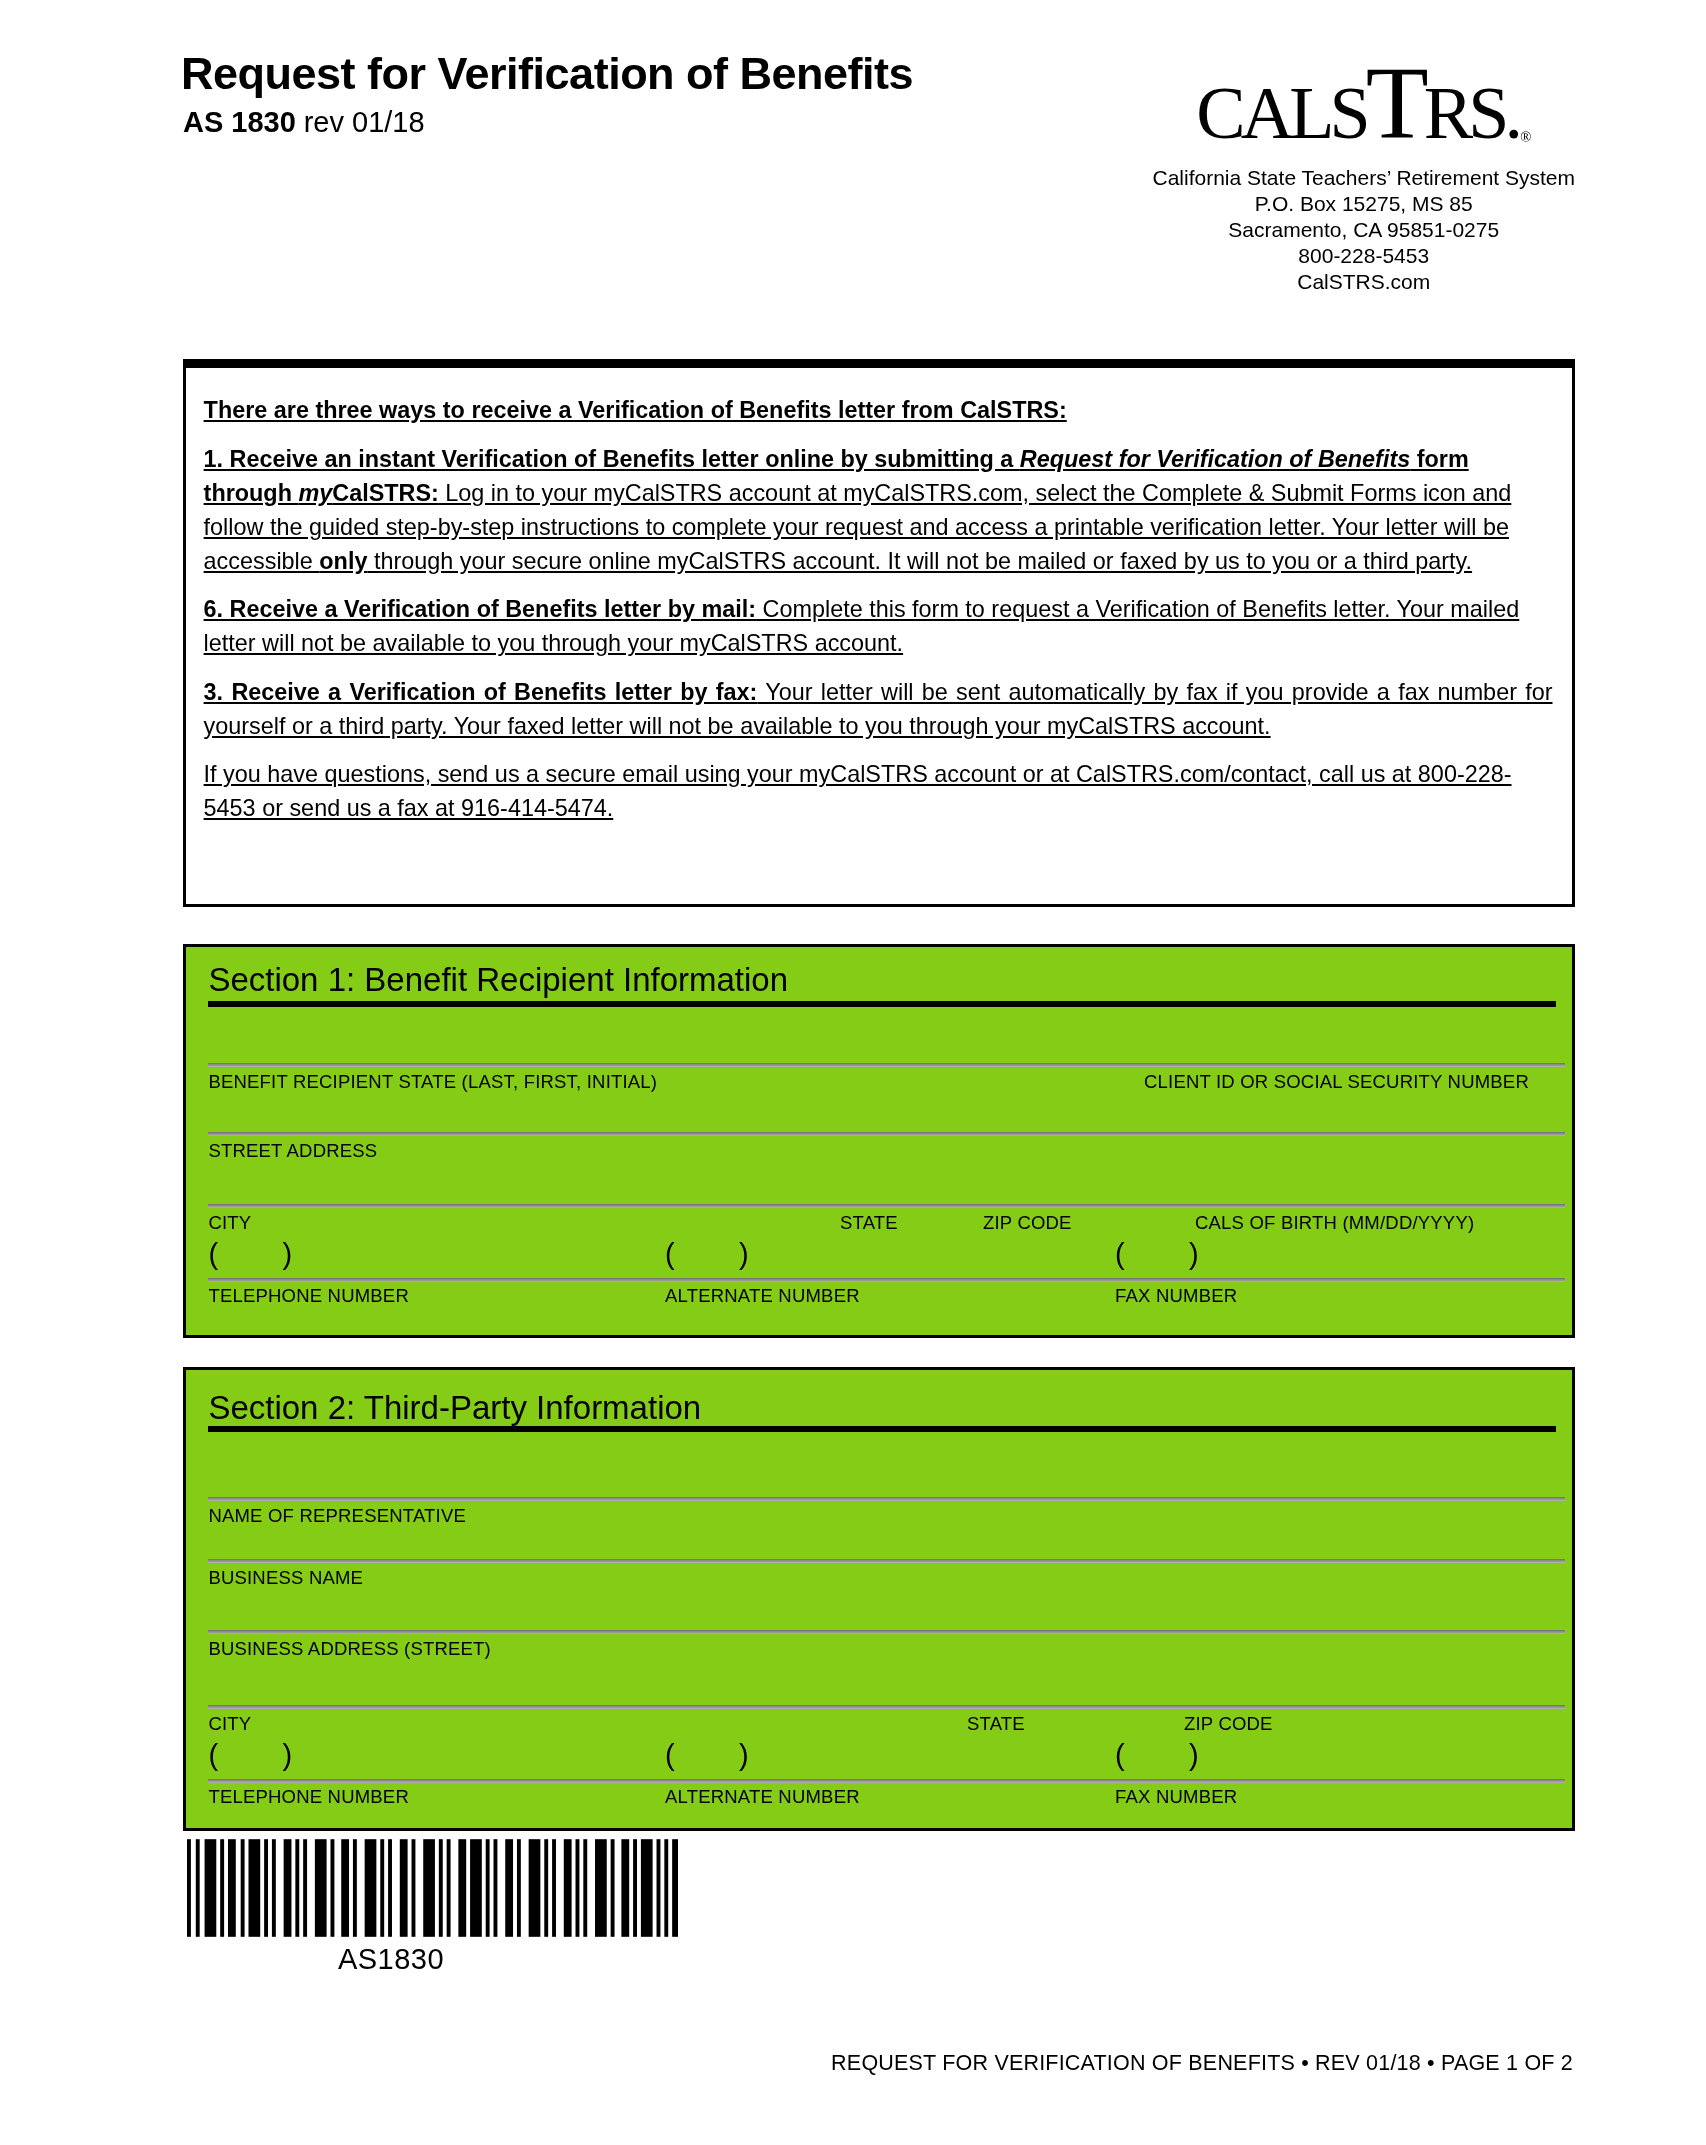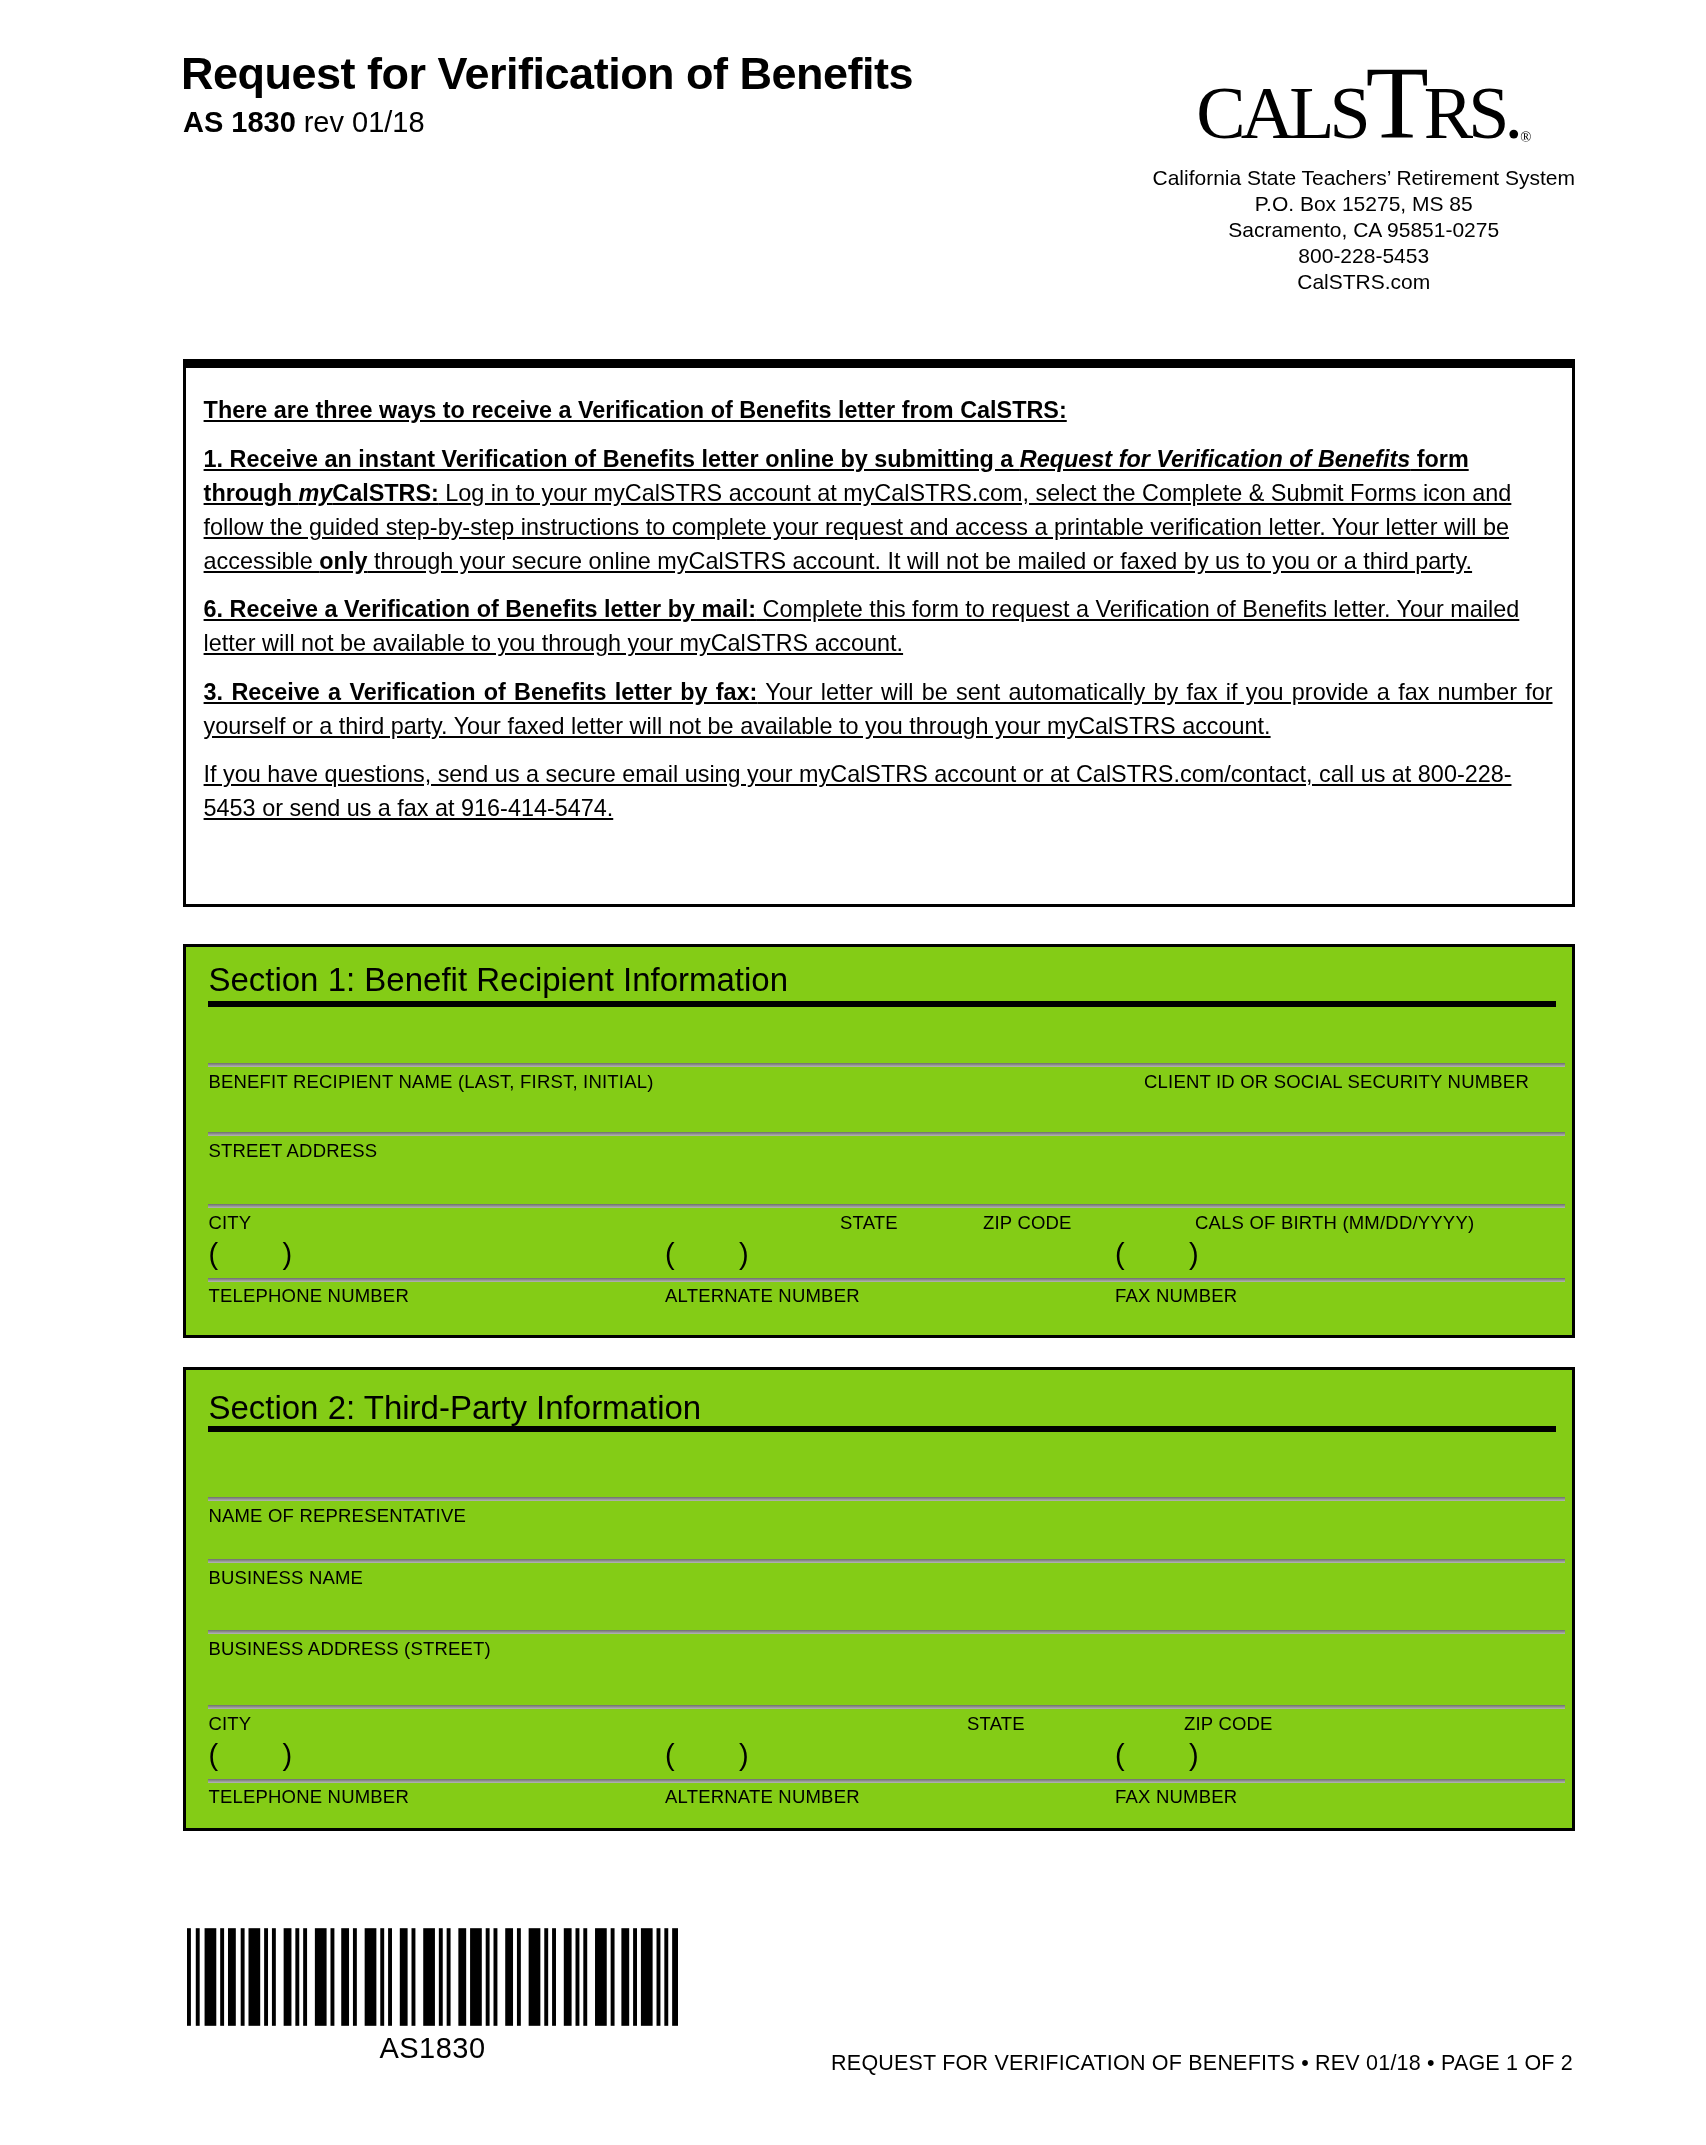--- a/index.html
+++ b/index.html
@@ -74,21 +74,21 @@
   .flabel{
     position:absolute;
     font-size:18.5px;letter-spacing:0.2px;white-space:nowrap;color:#000;
   }
   .parens{
     position:absolute;
     font-size:29px;line-height:35px;white-space:pre;
   }
   
   .barcode-wrap{
-    position:absolute;left:187px;top:1928px;width:491px;
+    position:absolute;left:187px;top:1839px;width:408px;
     text-align:center;
   }
   .barcode-label{
     font-size:29px;margin-top:2px;letter-spacing:0.5px;
   }
   .page-footer{
     position:absolute;top:2051px;right:134px;
     font-size:21.5px;letter-spacing:0.2px;white-space:nowrap;
   }
 </style>
@@ -121,21 +121,21 @@
     <p><b>6. Receive a Verification of Benefits letter by mail:</b><span> Complete this form to request a Verification of Benefits letter. Your mailed letter will not be available to you through your myCalSTRS account.</span></p>
     <p class="just"><b>3. Receive a Verification of Benefits letter by fax:</b><span> Your letter will be sent automatically by fax if you provide a fax number for yourself or a third party. Your faxed letter will not be available to you through your myCalSTRS account.</span></p>
     <p><span>If you have questions, send us a secure email using your myCalSTRS account or at CalSTRS.com/contact, call us at 800-228-5453 or send us a fax at 916-414-5474.</span></p>
   </div>
 
   <div class="sect" id="section1">
     <h2>Section 1: Benefit Recipient Information</h2>
     <div class="rule" style="top:54px"></div>
 
     <div class="fline" style="top:116px"></div>
-    <span class="flabel" style="left:22.4px;top:124px">BENEFIT RECIPIENT NAME (LAST, FIRST, INITIAL)</span>
+    <span class="flabel" style="left:22.4px;top:124px">BENEFIT RECIPIENT STATE (LAST, FIRST, INITIAL)</span>
     <span class="flabel" style="left:958px;top:124px">CLIENT ID OR SOCIAL SECURITY NUMBER</span>
 
     <div class="fline" style="top:185px"></div>
     <span class="flabel" style="left:22.4px;top:193px">STREET ADDRESS</span>
 
     <div class="fline" style="top:257px"></div>
     <span class="flabel" style="left:22.4px;top:265px">CITY</span>
     <span class="flabel" style="left:654px;top:265px">STATE</span>
     <span class="flabel" style="left:797px;top:265px">ZIP CODE</span>
     <span class="flabel" style="left:1009px;top:265px">CALS OF BIRTH (MM/DD/YYYY)</span>

